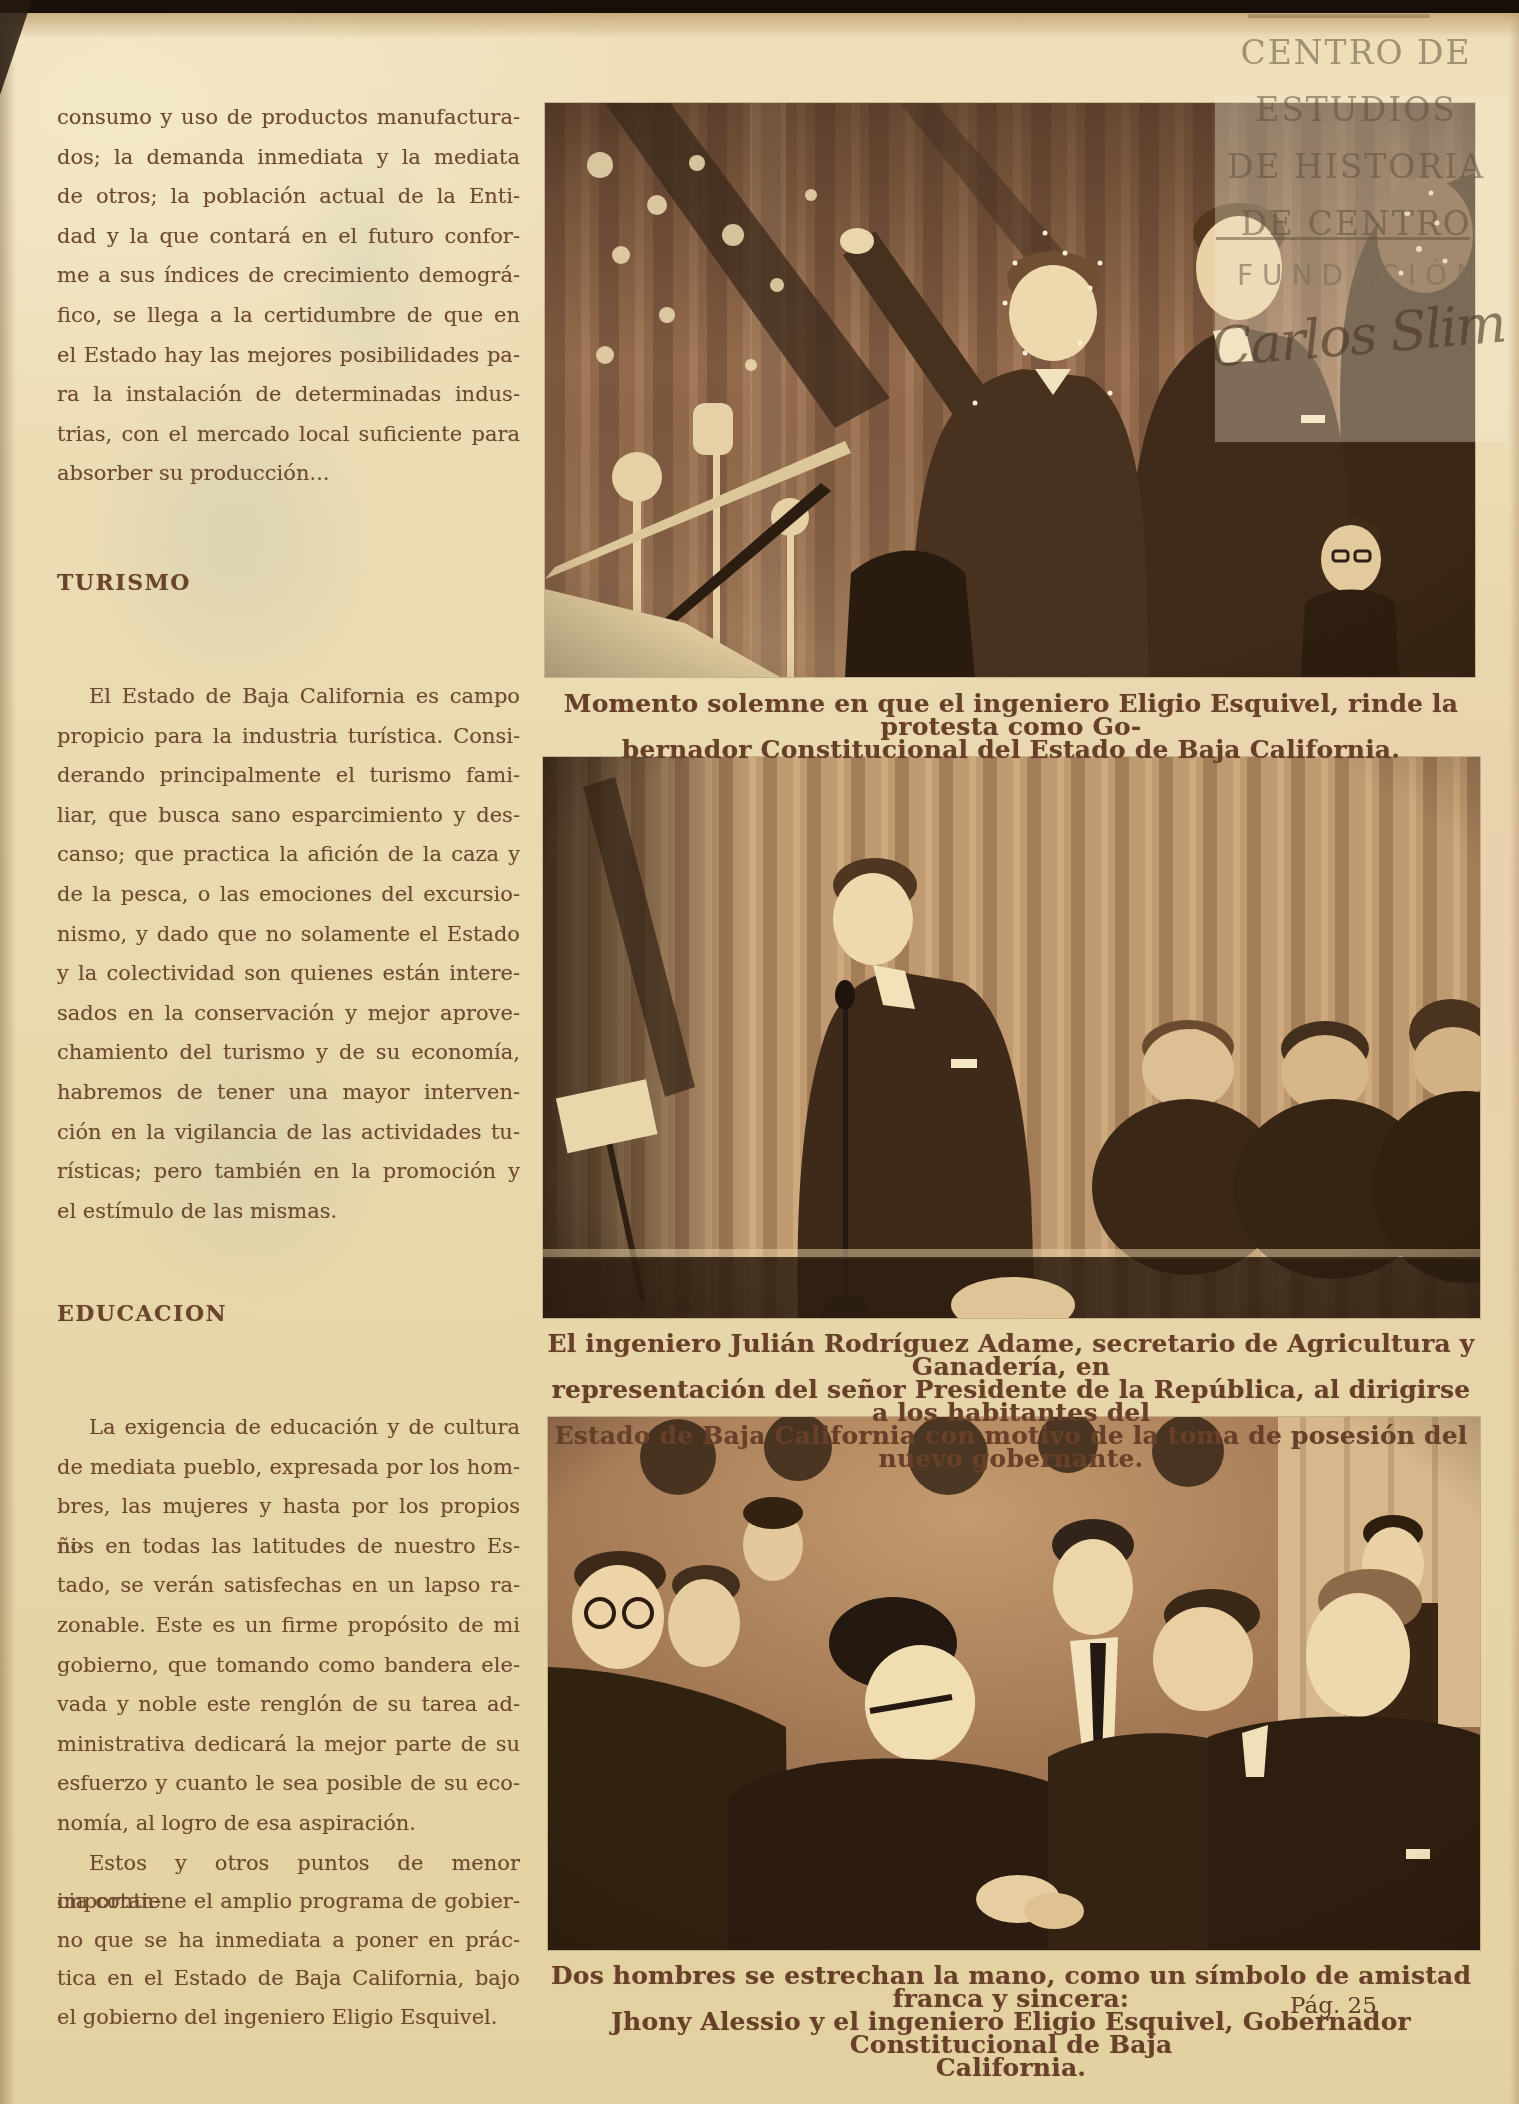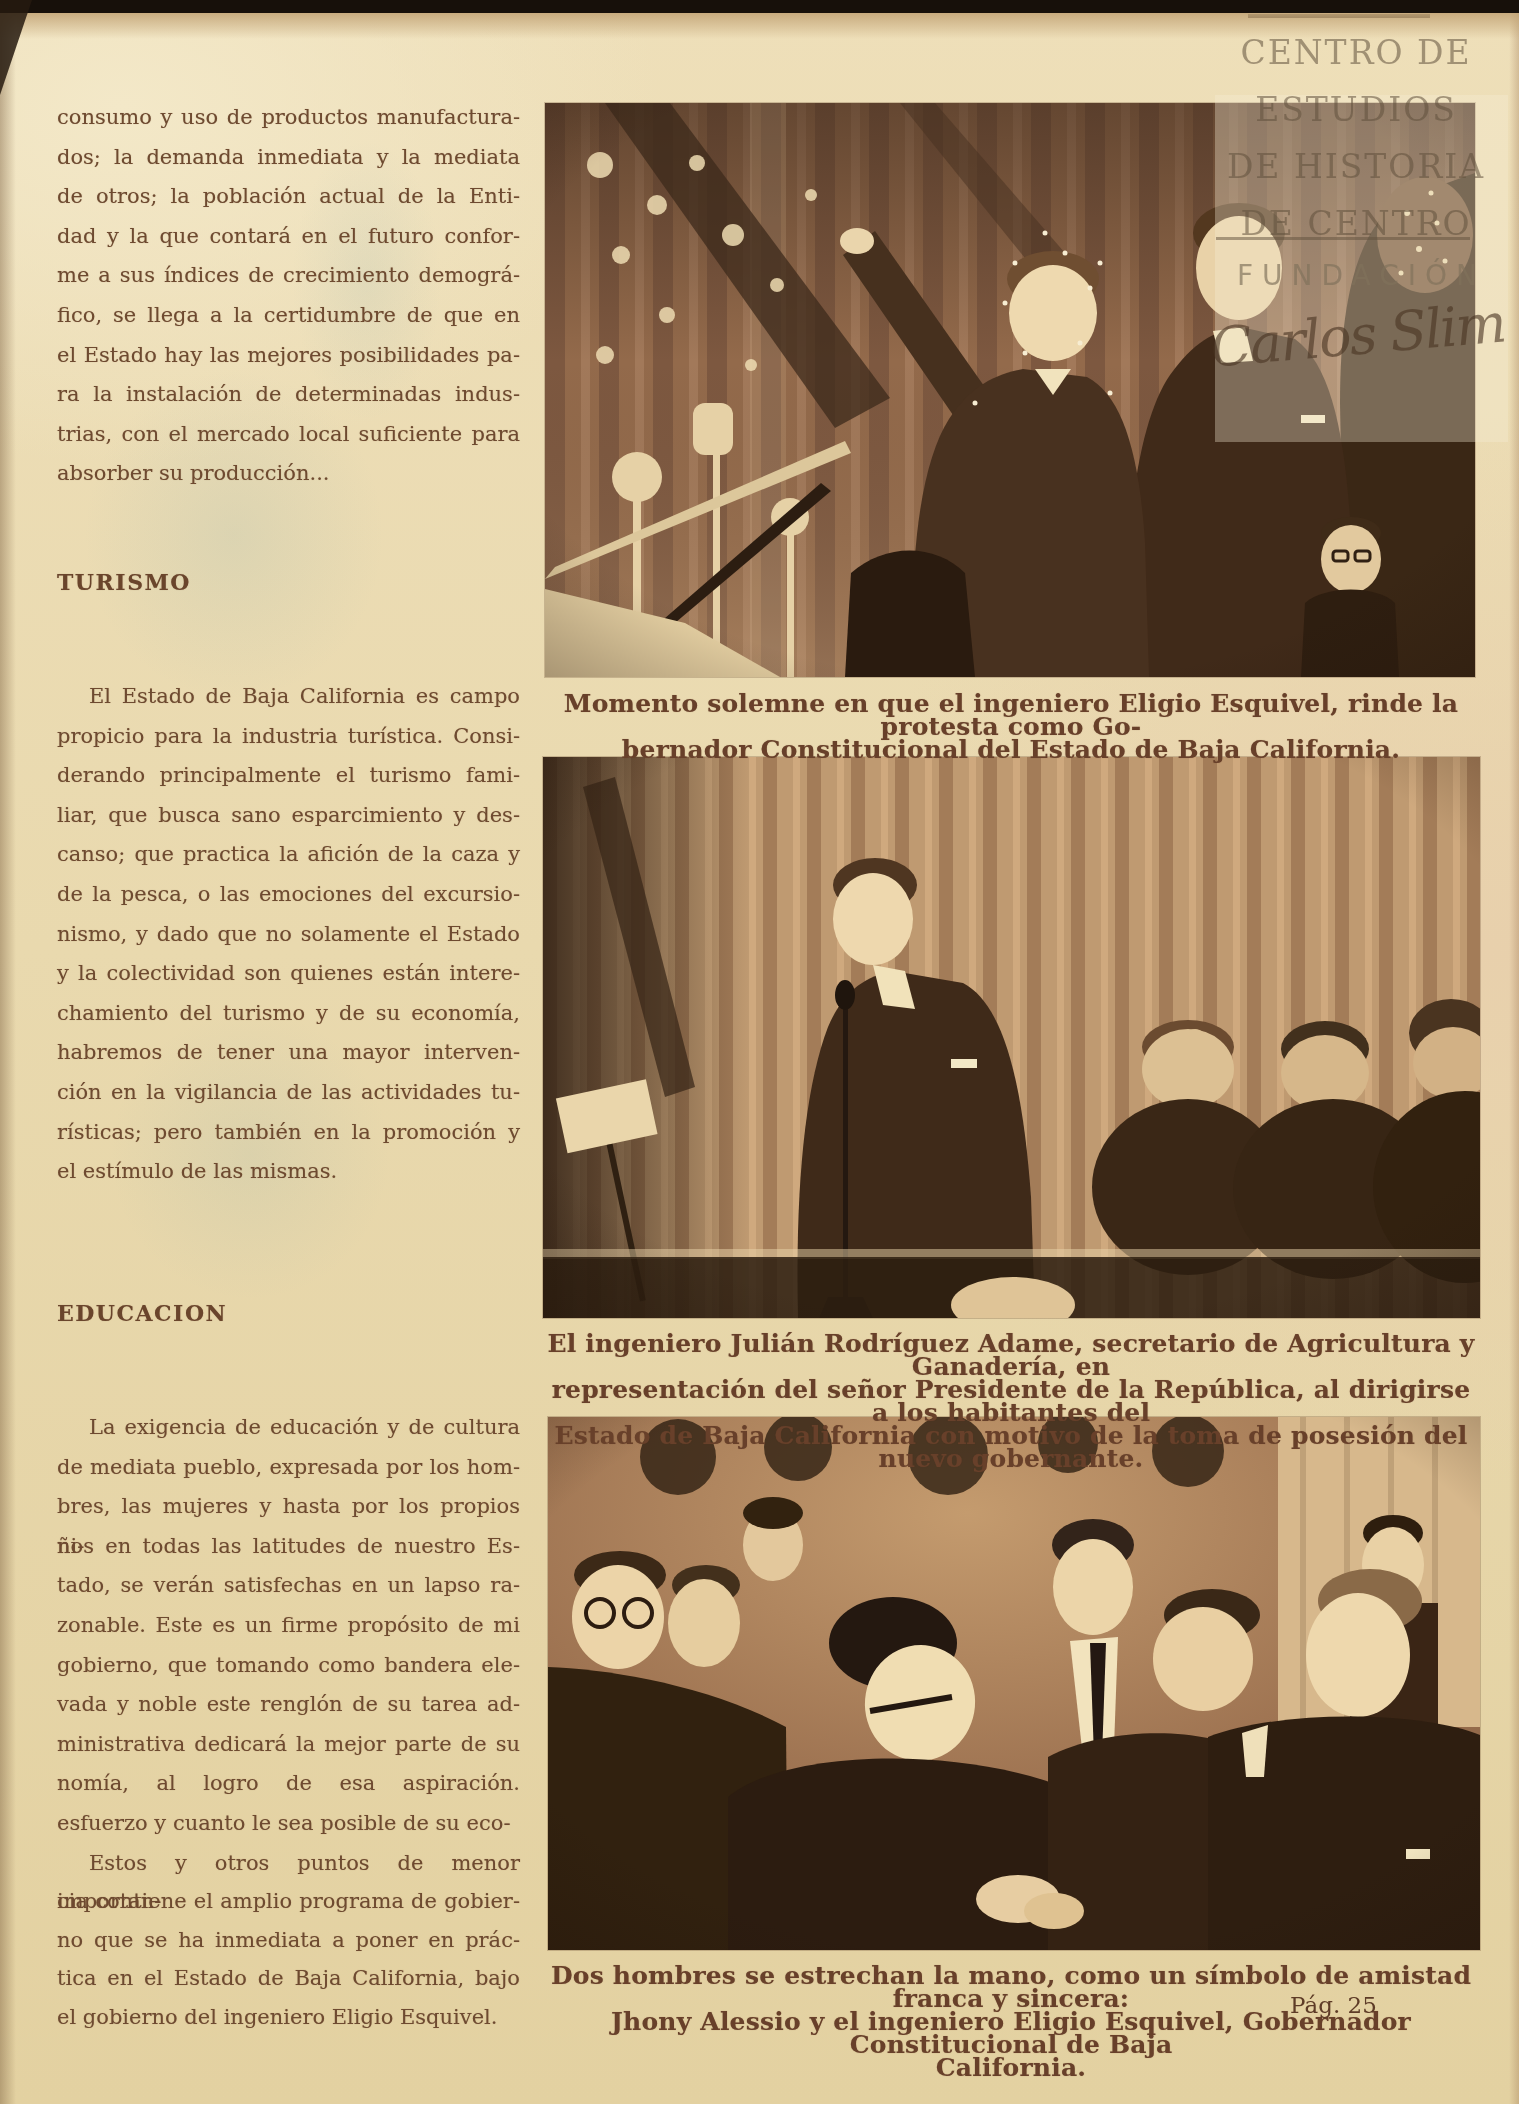--- a/index.html
+++ b/index.html
@@ -103,41 +103,42 @@
 
   <div class="para p2 indent-first">
       <div class="line">El Estado de Baja California es campo</div>
       <div class="line">propicio para la industria turística. Consi-</div>
       <div class="line">derando principalmente el turismo fami-</div>
       <div class="line">liar, que busca sano esparcimiento y des-</div>
       <div class="line">canso; que practica la afición de la caza y</div>
       <div class="line">de la pesca, o las emociones del excursio-</div>
       <div class="line">nismo, y dado que no solamente el Estado</div>
       <div class="line">y la colectividad son quienes están intere-</div>
+      <div class="line">sados en la conservación y mejor aprove-</div>
       <div class="line">chamiento del turismo y de su economía,</div>
       <div class="line">habremos de tener una mayor interven-</div>
       <div class="line">ción en la vigilancia de las actividades tu-</div>
       <div class="line">rísticas; pero también en la promoción y</div>
       <div class="line">el estímulo de las mismas.</div>
     </div>
 
   <div class="sec-heading h-educacion">EDUCACION</div>
 
   <div class="para p3 indent-first">
       <div class="line">La exigencia de educación y de cultura</div>
       <div class="line">de mediata pueblo, expresada por los hom-</div>
       <div class="line">bres, las mujeres y hasta por los propios ni-</div>
       <div class="line">ños en todas las latitudes de nuestro Es-</div>
       <div class="line">tado, se verán satisfechas en un lapso ra-</div>
       <div class="line">zonable. Este es un firme propósito de mi</div>
       <div class="line">gobierno, que tomando como bandera ele-</div>
       <div class="line">vada y noble este renglón de su tarea ad-</div>
       <div class="line">ministrativa dedicará la mejor parte de su</div>
+      <div class="line">esfuerzo y cuanto le sea posible de su eco-</div>
       <div class="line">nomía, al logro de esa aspiración.</div>
-      <div class="line">esfuerzo y cuanto le sea posible de su eco-</div>
     </div>
 
   <div class="para p4 indent-first">
       <div class="line">Estos y otros puntos de menor importan-</div>
       <div class="line">cia contiene el amplio programa de gobier-</div>
       <div class="line">no que se ha inmediata a poner en prác-</div>
       <div class="line">tica en el Estado de Baja California, bajo</div>
       <div class="line">el gobierno del ingeniero Eligio Esquivel.</div>
     </div>
 

